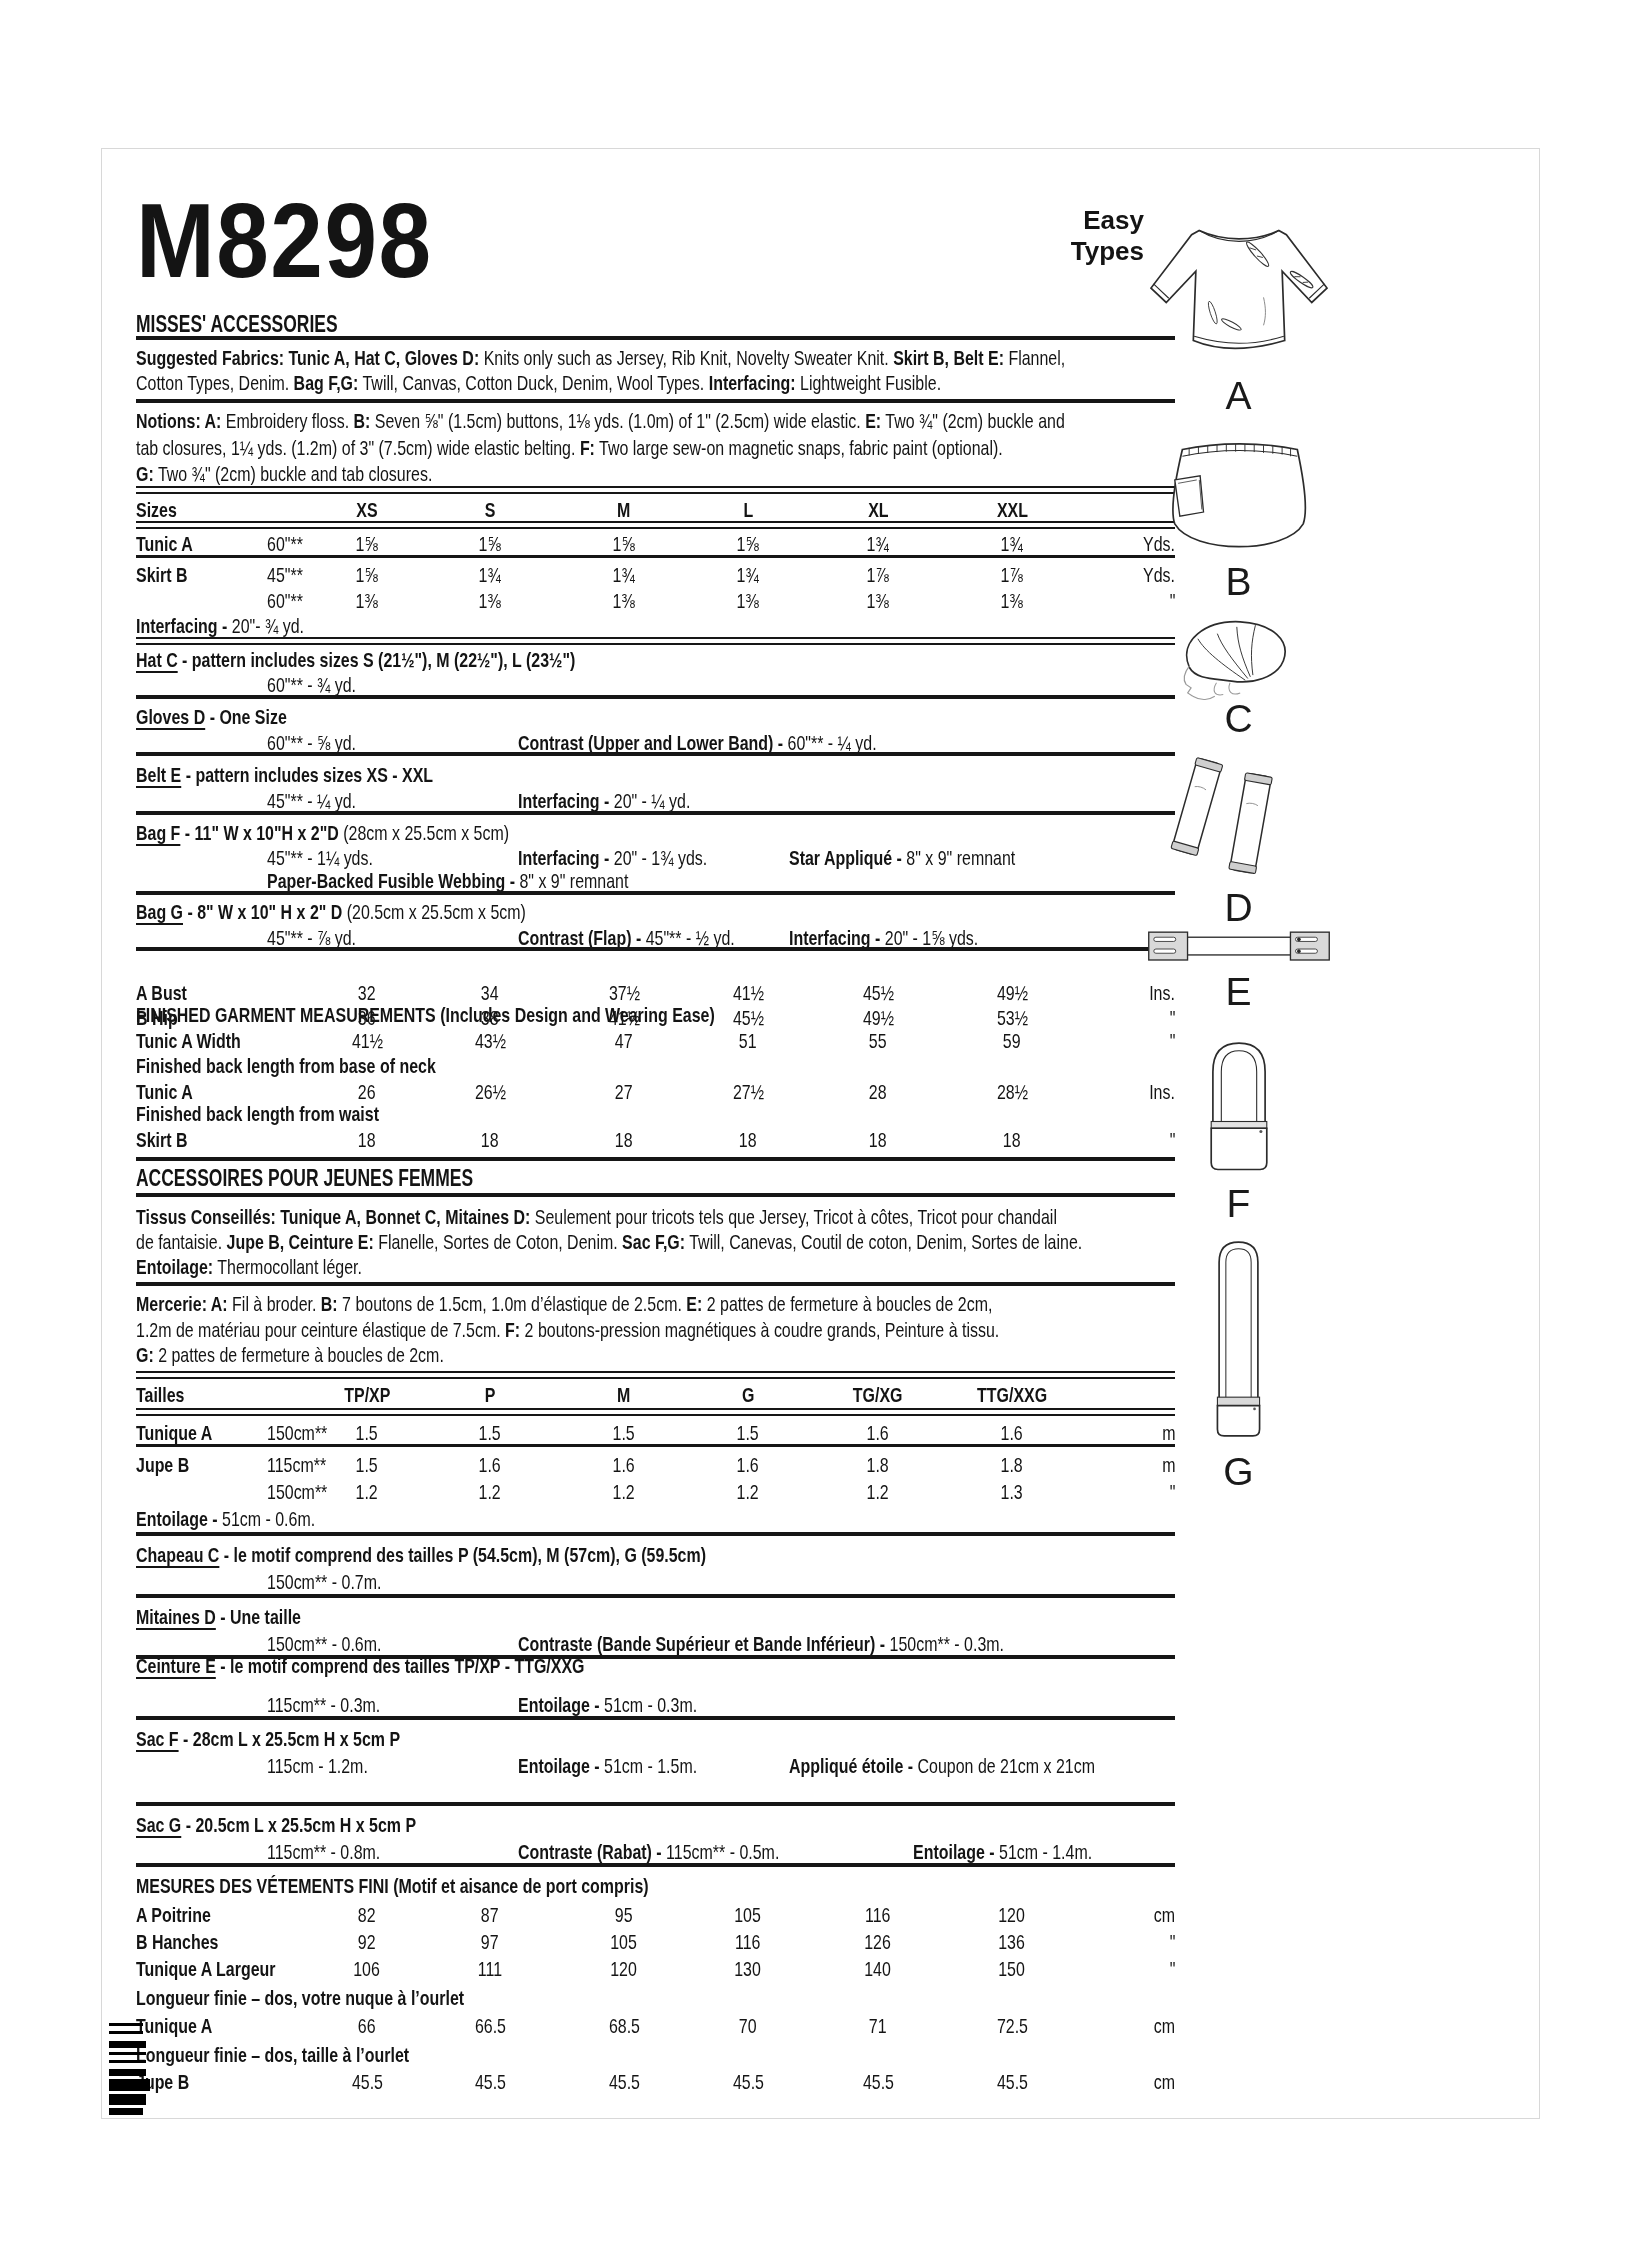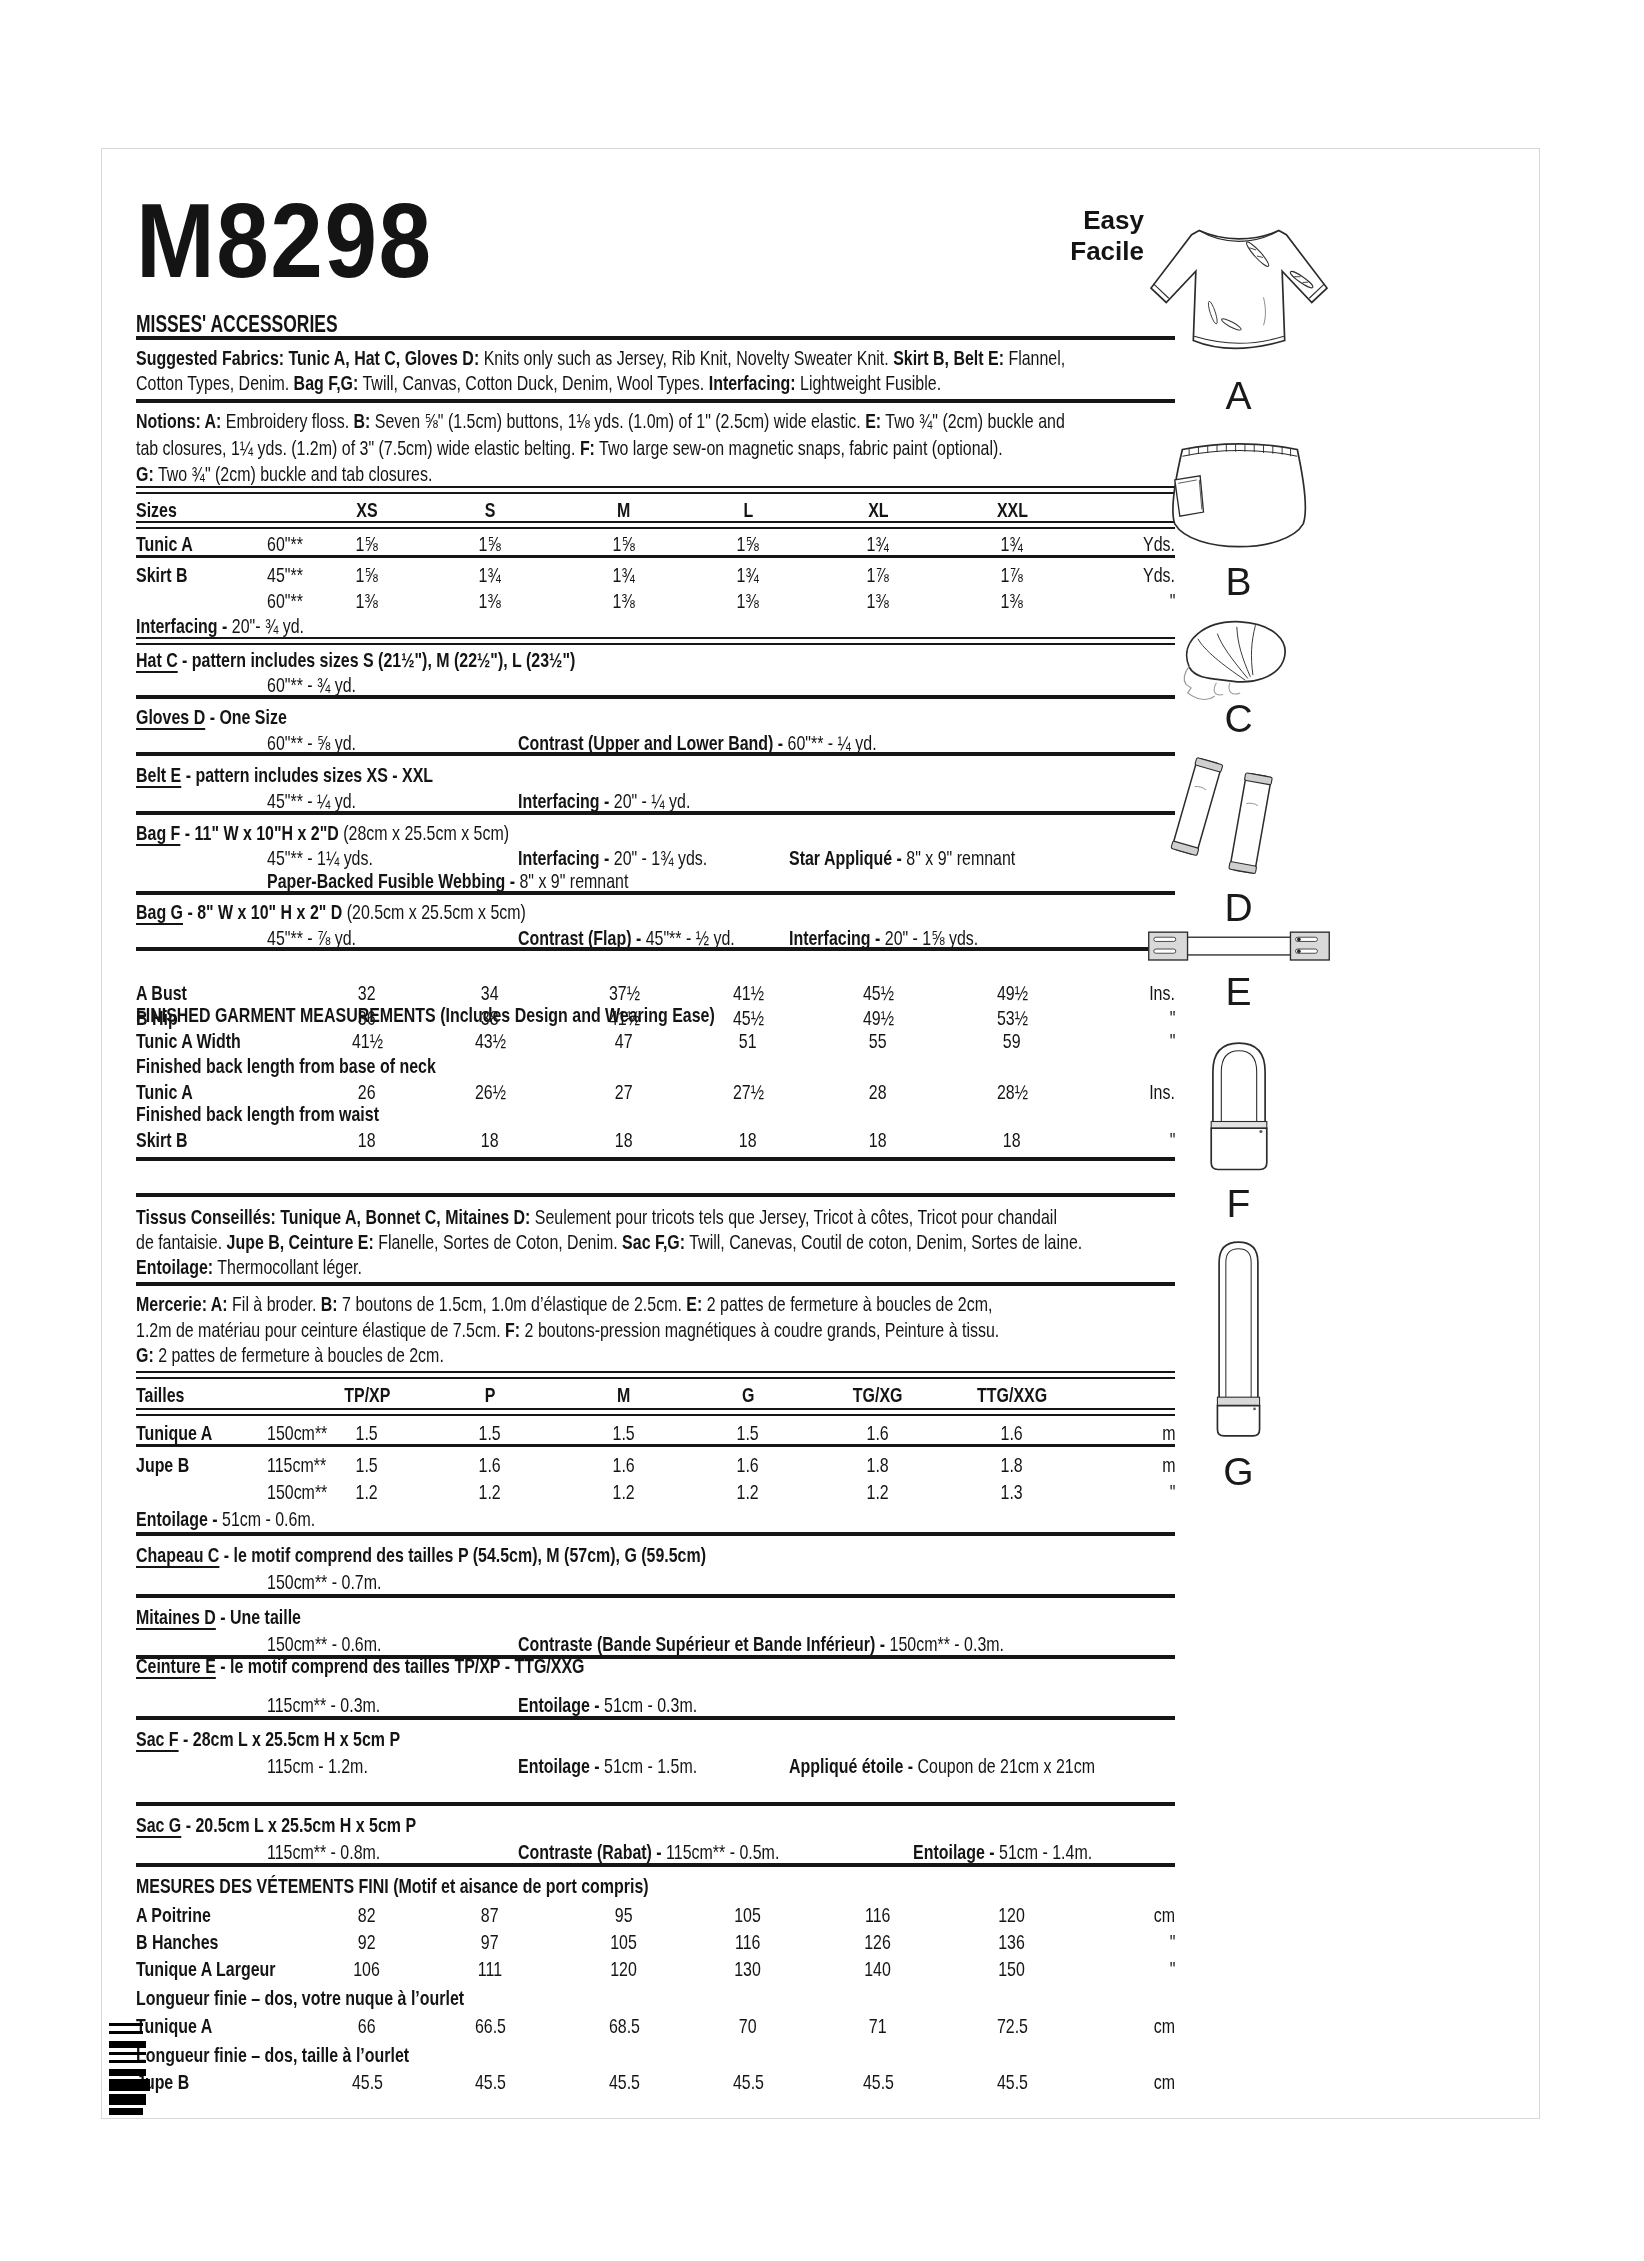--- a/index.html
+++ b/index.html
@@ -39,21 +39,21 @@
   .bar{position:absolute;left:0;background:#000;}
 </style>
 </head>
 <body>
 
 <div class="page">
 
   <div class="title">M8298</div>
   <div class="easy">
     <div>Easy</div>
-    <div>Facile</div>
+    <div>Types</div>
   </div>
   <div class="line cat" style="top:163px">
     <span class="px b">MISSES' ACCESSORIES</span>
   </div>
   <div class="sep" style="top:187px"></div>
 
   <div class="line" style="top:196px">
     <span class="px"><span class="b">Suggested Fabrics: Tunic A, Hat C, Gloves D:</span><span> Knits only such as Jersey, Rib Knit, Novelty Sweater Knit. </span><span class="b">Skirt B, Belt E:</span><span> Flannel,</span></span>
   </div>
   <div class="line" style="top:221px">
@@ -223,20 +223,23 @@
     <span class="cell k0"><span class="sx">18</span></span>
     <span class="cell k1"><span class="sx">18</span></span>
     <span class="cell k2"><span class="sx">18</span></span>
     <span class="cell k3"><span class="sx">18</span></span>
     <span class="cell k4"><span class="sx">18</span></span>
     <span class="cell k5"><span class="sx">18</span></span>
     <span class="un"><span class="sx">"</span></span>
   </div>
   <div class="sep" style="top:1008px"></div>
 
+  <div class="line cat" style="top:1017px">
+    <span class="px b">ACCESSOIRES POUR JEUNES FEMMES</span>
+  </div>
   <div class="sep" style="top:1044px"></div>
 
   <div class="line" style="top:1080px">
     <span class="px"><span>de fantaisie. </span><span class="b">Jupe B, Ceinture E:</span><span> Flanelle, Sortes de Coton, Denim. </span><span class="b">Sac F,G:</span><span> Twill, Canevas, Coutil de coton, Denim, Sortes de laine.</span></span>
   </div>
   <div class="line" style="top:1055px">
     <span class="px"><span class="b">Tissus Conseillés: Tunique A, Bonnet C, Mitaines D:</span><span> Seulement pour tricots tels que Jersey, Tricot à côtes, Tricot pour chandail</span></span>
   </div>
   <div class="line" style="top:1105px">
     <span class="px"><span class="b">Entoilage:</span><span> Thermocollant léger.</span></span>

